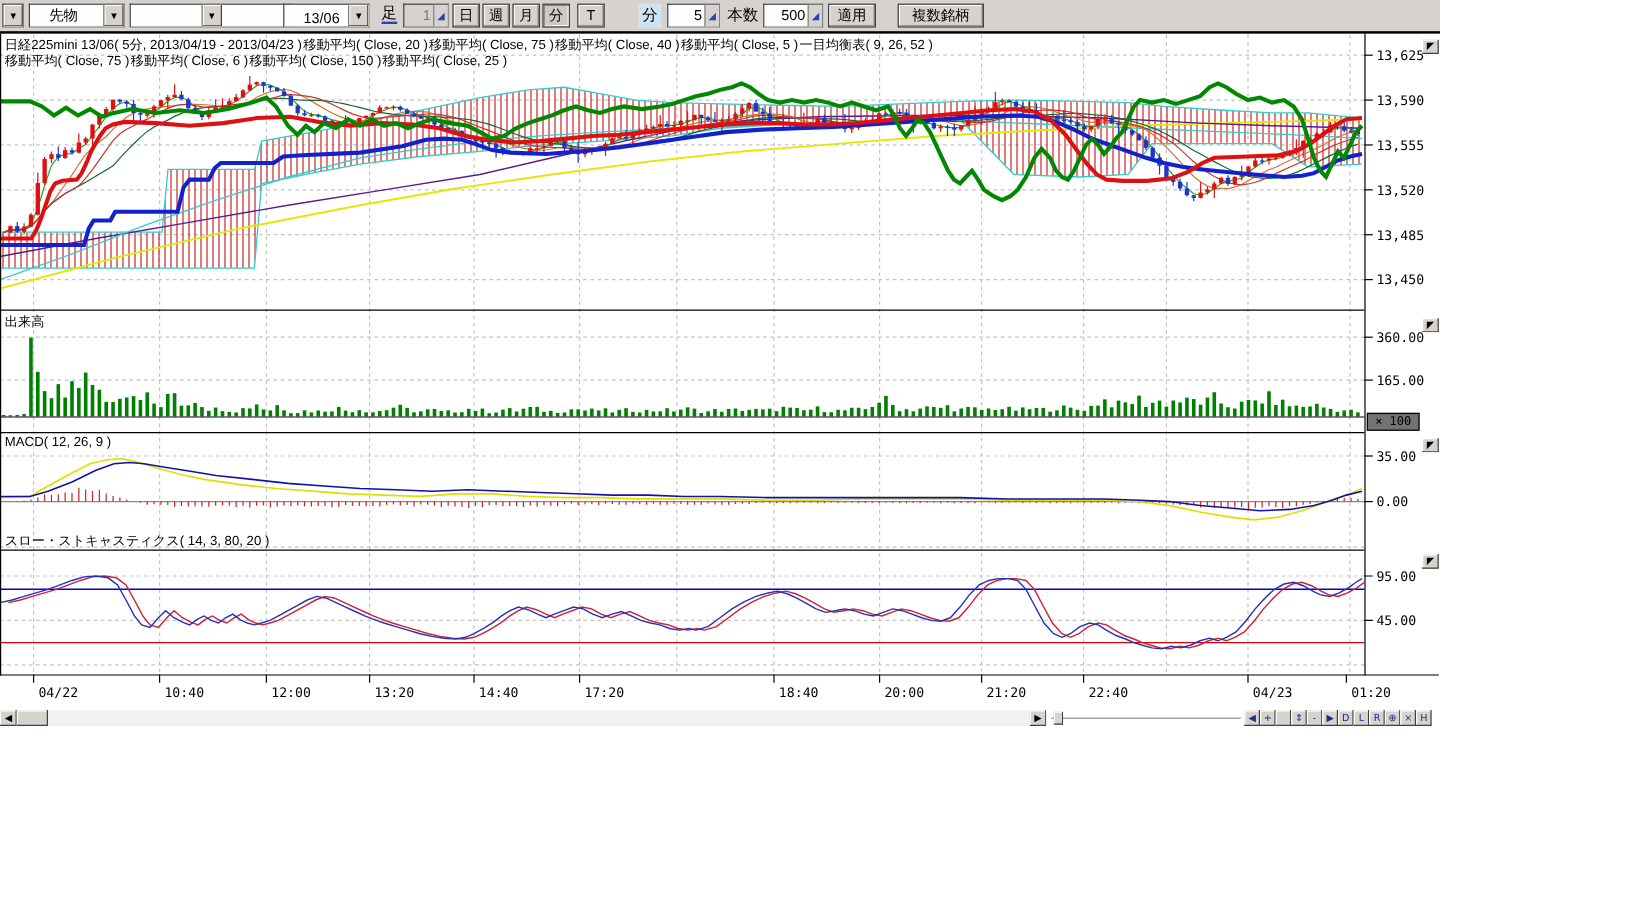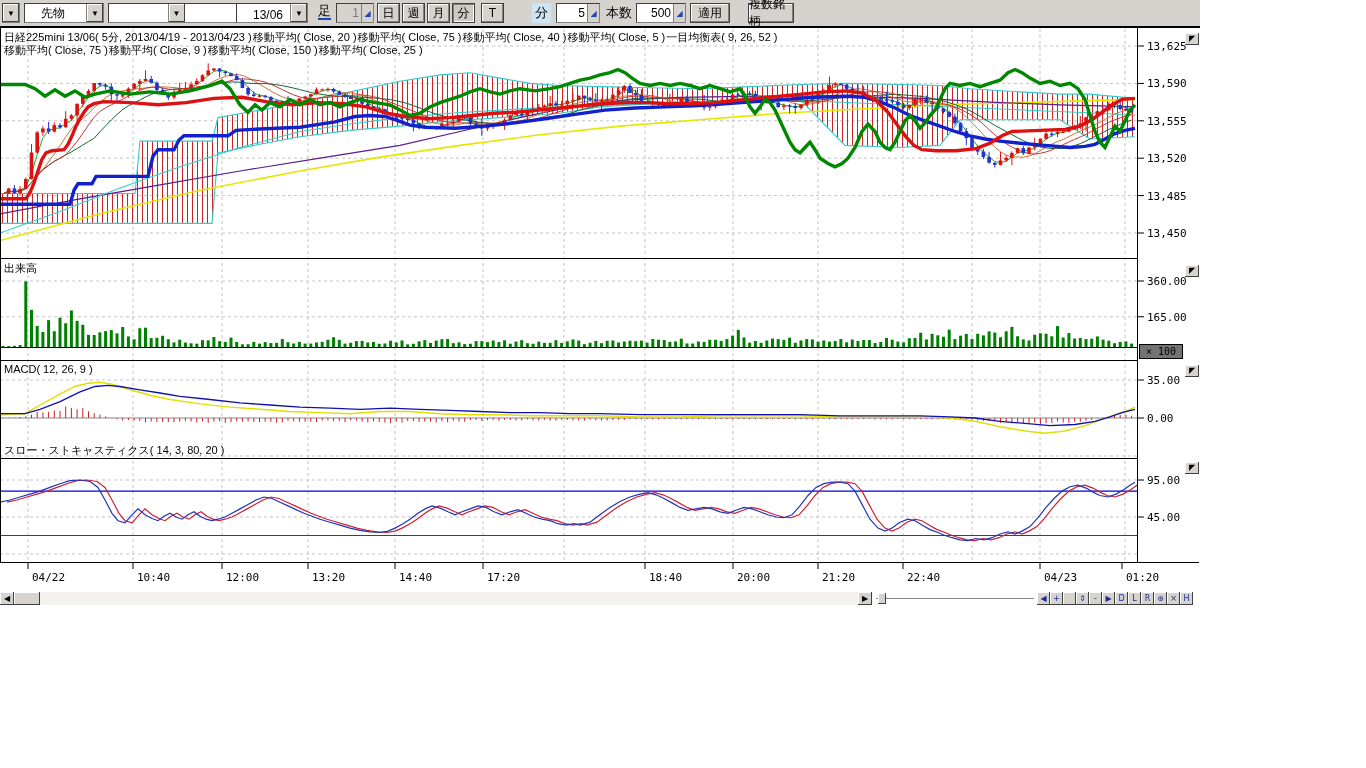--- a/index.html
+++ b/index.html
@@ -81,21 +81,21 @@
     <div class="tb field" style="left:556px;width:44px;">
       <div class="fv">5</div>
       <div class="spin">◢</div>
     </div>
     <div class="tb tlabel" style="left:606px;">本数</div>
     <div class="tb field" style="left:636px;width:50px;">
       <div class="fv">500</div>
       <div class="spin">◢</div>
     </div>
     <div class="tb pbtn" style="left:690px;width:40px;">適用</div>
-    <div class="tb pbtn" style="left:748px;width:46px;">複数銘柄</div>
+    <div class="tb pbtn" style="left:748px;width:72px;">複数銘柄</div>
   </div>
 
   <svg id="chart" width="1200" height="606" style="position:absolute;left:0;top:0;z-index:1;">
       <defs>
         <pattern id="hatch" width="5" height="8" patternUnits="userSpaceOnUse">
           <rect x="0" y="0" width="5" height="8" fill="#ffffff" fill-opacity="0"></rect>
           <line x1="2.5" y1="0" x2="2.5" y2="8" stroke="#cc2222" stroke-width="1"></line>
         </pattern>
         <clipPath id="cpPrice">
           <rect x="0" y="29" width="1137" height="229"></rect>
@@ -1021,21 +1021,21 @@
   <div class="ov legend-row" style="left:4px;top:30px;">
     <span>日経225mini 13/06( 5分, 2013/04/19 - 2013/04/23 )</span>
     <span>移動平均( Close, 20 )</span>
     <span>移動平均( Close, 75 )</span>
     <span>移動平均( Close, 40 )</span>
     <span>移動平均( Close, 5 )</span>
     <span>一目均衡表( 9, 26, 52 )</span>
   </div>
   <div class="ov legend-row" style="left:4px;top:43px;">
     <span>移動平均( Close, 75 )</span>
-    <span>移動平均( Close, 9 )</span>
+    <span>移動平均( Close, 6 )</span>
     <span>移動平均( Close, 150 )</span>
     <span>移動平均( Close, 25 )</span>
   </div>
 
   <div class="ov" style="left:4px;top:261px;">出来高</div>
   <div class="ov" style="left:4px;top:363px;">MACD( 12, 26, 9 )</div>
   <div class="ov" style="left:4px;top:443px;">スロー・ストキャスティクス( 14, 3, 80, 20 )</div>
   <div class="mult-box">× 100</div>
 
   <div class="pane-arrow" style="left:1185px;top:33px;">◤</div>

